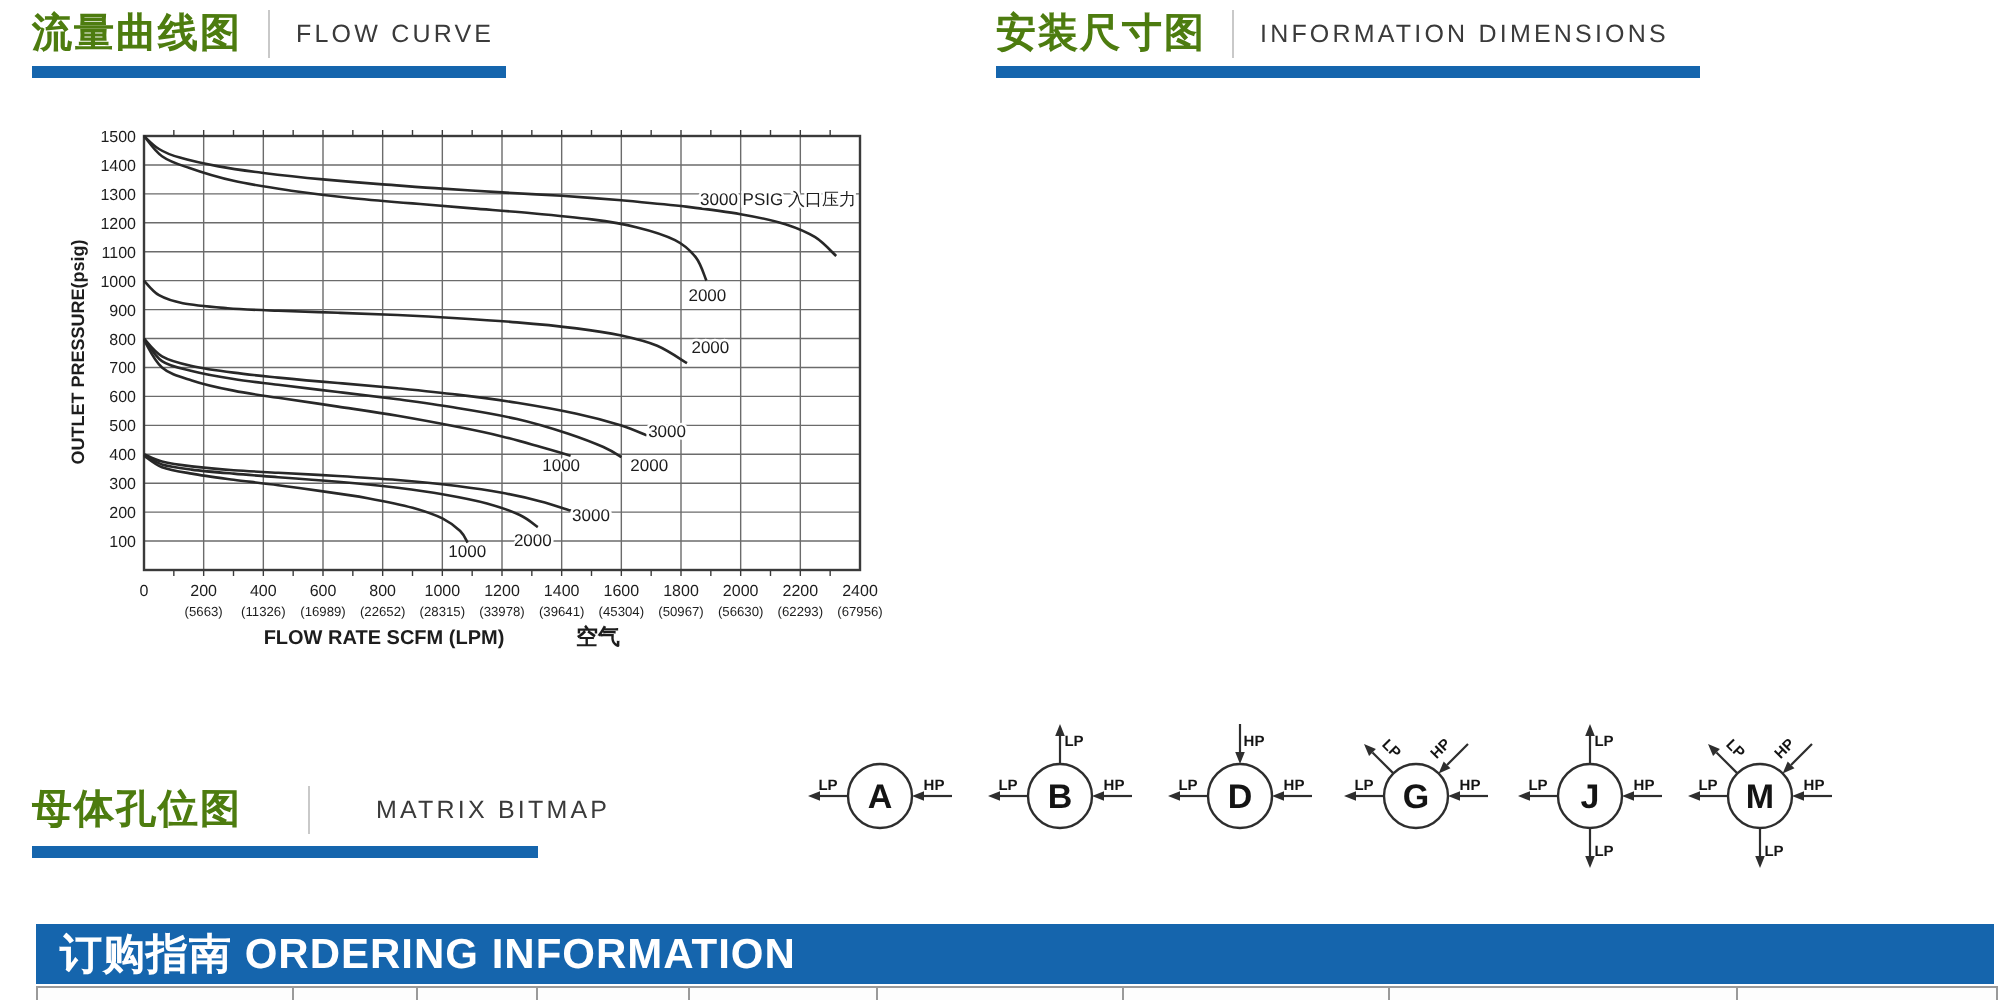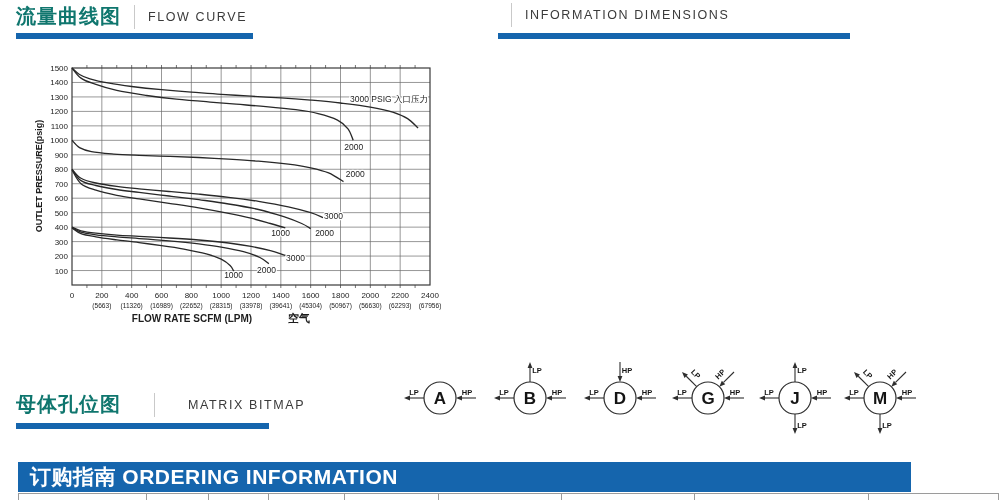--- a/index.html
+++ b/index.html
@@ -1,24 +1,24 @@
 <!DOCTYPE html>
 <html><head>
 <meta charset="utf-8">
 <style>
   html,body{margin:0;padding:0;}
   body{width:1000px;height:500px;position:relative;background:#ffffff;
        font-family:"Liberation Sans", sans-serif;overflow:hidden;}
   .sec-h{position:absolute;display:flex;align-items:center;white-space:nowrap;}
-  .sec-h .zh{font-size:20px;font-weight:bold;color:#0f766e;letter-spacing:1px;}
+  .sec-h .zh{font-size:20px;font-weight:bold;color:#4d7c0f;letter-spacing:1px;}
   .sec-h .sep{width:1px;height:24px;background:#c9c9c9;margin:0 13px;}
   .sec-h .en{font-size:12.5px;color:#3a3a3a;letter-spacing:1.6px;}
   .underline{position:absolute;height:6px;}
   .accent-bg{background:#1565ad;}
-  #banner{position:absolute;left:18px;top:462px;width:893px;height:30px;
+  #banner{position:absolute;left:18px;top:462px;width:979px;height:30px;
           display:flex;align-items:center;padding-left:12px;box-sizing:border-box;}
   #banner span{color:#ffffff;font-size:21px;font-weight:bold;letter-spacing:.5px;}
   #order-table{position:absolute;left:18px;top:493px;width:979px;height:7px;
                border-top:1px solid #9a9a9a;border-left:1px solid #9a9a9a;
                border-right:1px solid #9a9a9a;background:#fdfdfd;}
   #order-table .vdiv{position:absolute;top:0;width:1px;height:7px;background:#9a9a9a;}
   #chart-wrap{position:absolute;left:30px;top:58px;width:420px;height:275px;}
   #ports-wrap{position:absolute;left:400px;top:352px;width:545px;height:92px;}
   svg text{font-family:"Liberation Sans", sans-serif;}
 </style>
@@ -26,20 +26,21 @@
 <body>
 
 <div class="sec-h" style="left:16px;top:3px;">
   <span class="zh">流量曲线图</span>
   <span class="sep"></span>
   <span class="en">FLOW CURVE</span>
 </div>
 <div class="underline accent-bg" style="left: 16px; top: 33px; width: 237px; background: rgb(21, 101, 173);"></div>
 
 <div class="sec-h" style="left:498px;top:3px;">
+  <span class="zh">安装尺寸图</span>
   <span class="sep"></span>
   <span class="en">INFORMATION DIMENSIONS</span>
 </div>
 <div class="underline accent-bg" style="left: 498px; top: 33px; width: 352px; background: rgb(21, 101, 173);"></div>
 
 <div id="chart-wrap">
   <svg id="chart-svg" width="420" height="275" viewBox="0 0 420 275">
       <line x1="71.83333333333333" y1="10" x2="71.83333333333333" y2="227" stroke="#6b6b6b" stroke-width="0.7"></line>
       <line x1="101.66666666666666" y1="10" x2="101.66666666666666" y2="227" stroke="#6b6b6b" stroke-width="0.7"></line>
       <line x1="131.5" y1="10" x2="131.5" y2="227" stroke="#6b6b6b" stroke-width="0.7"></line>

